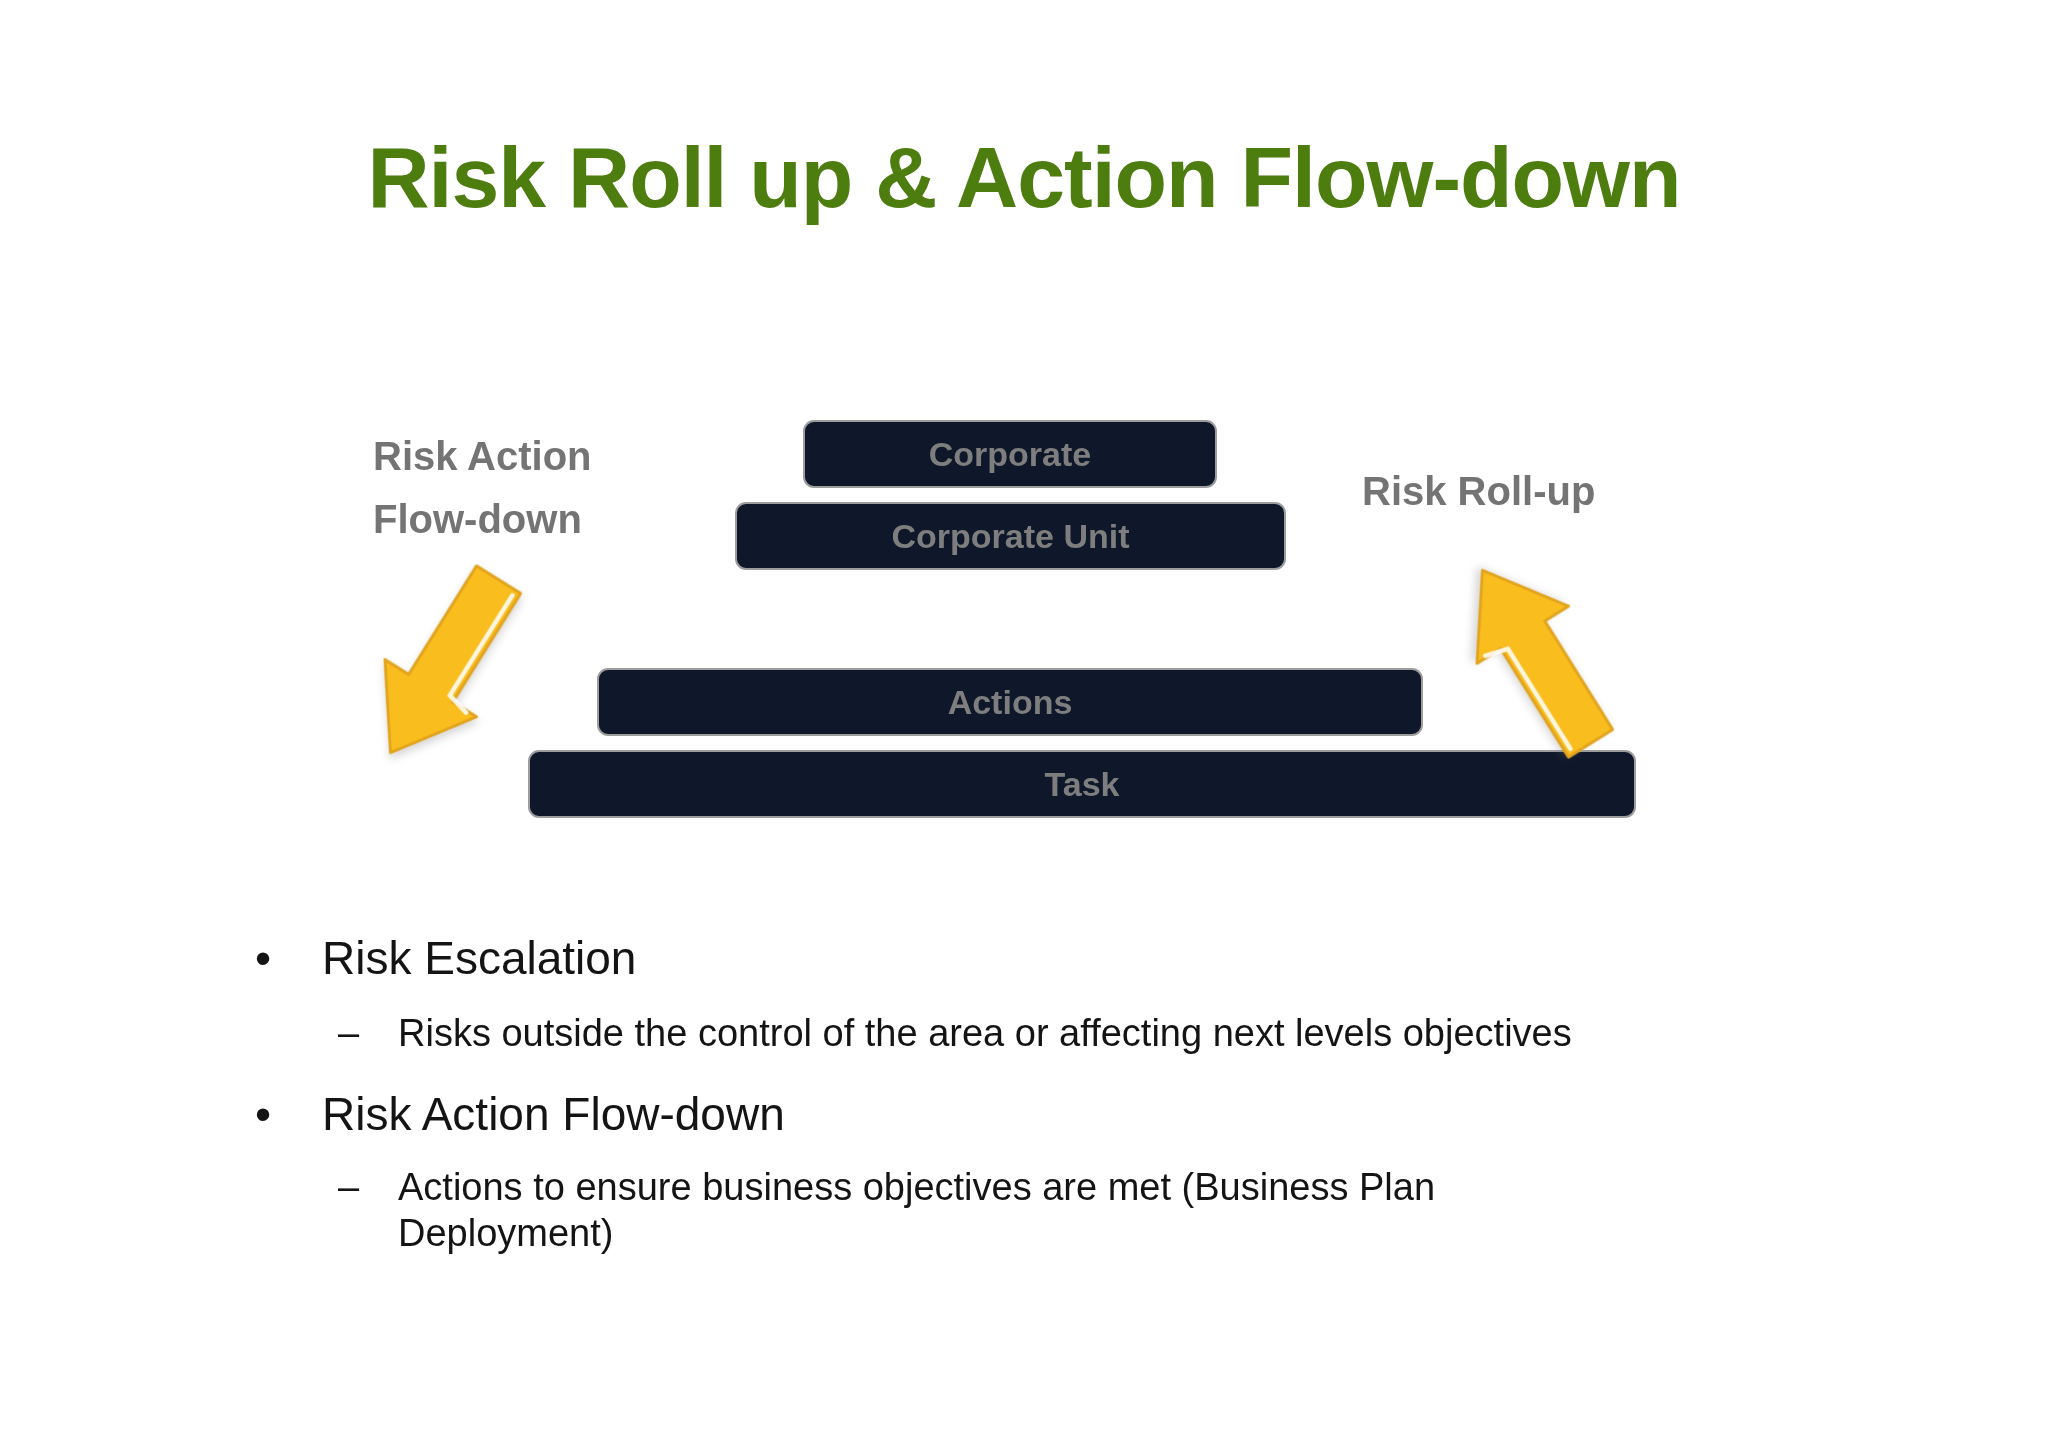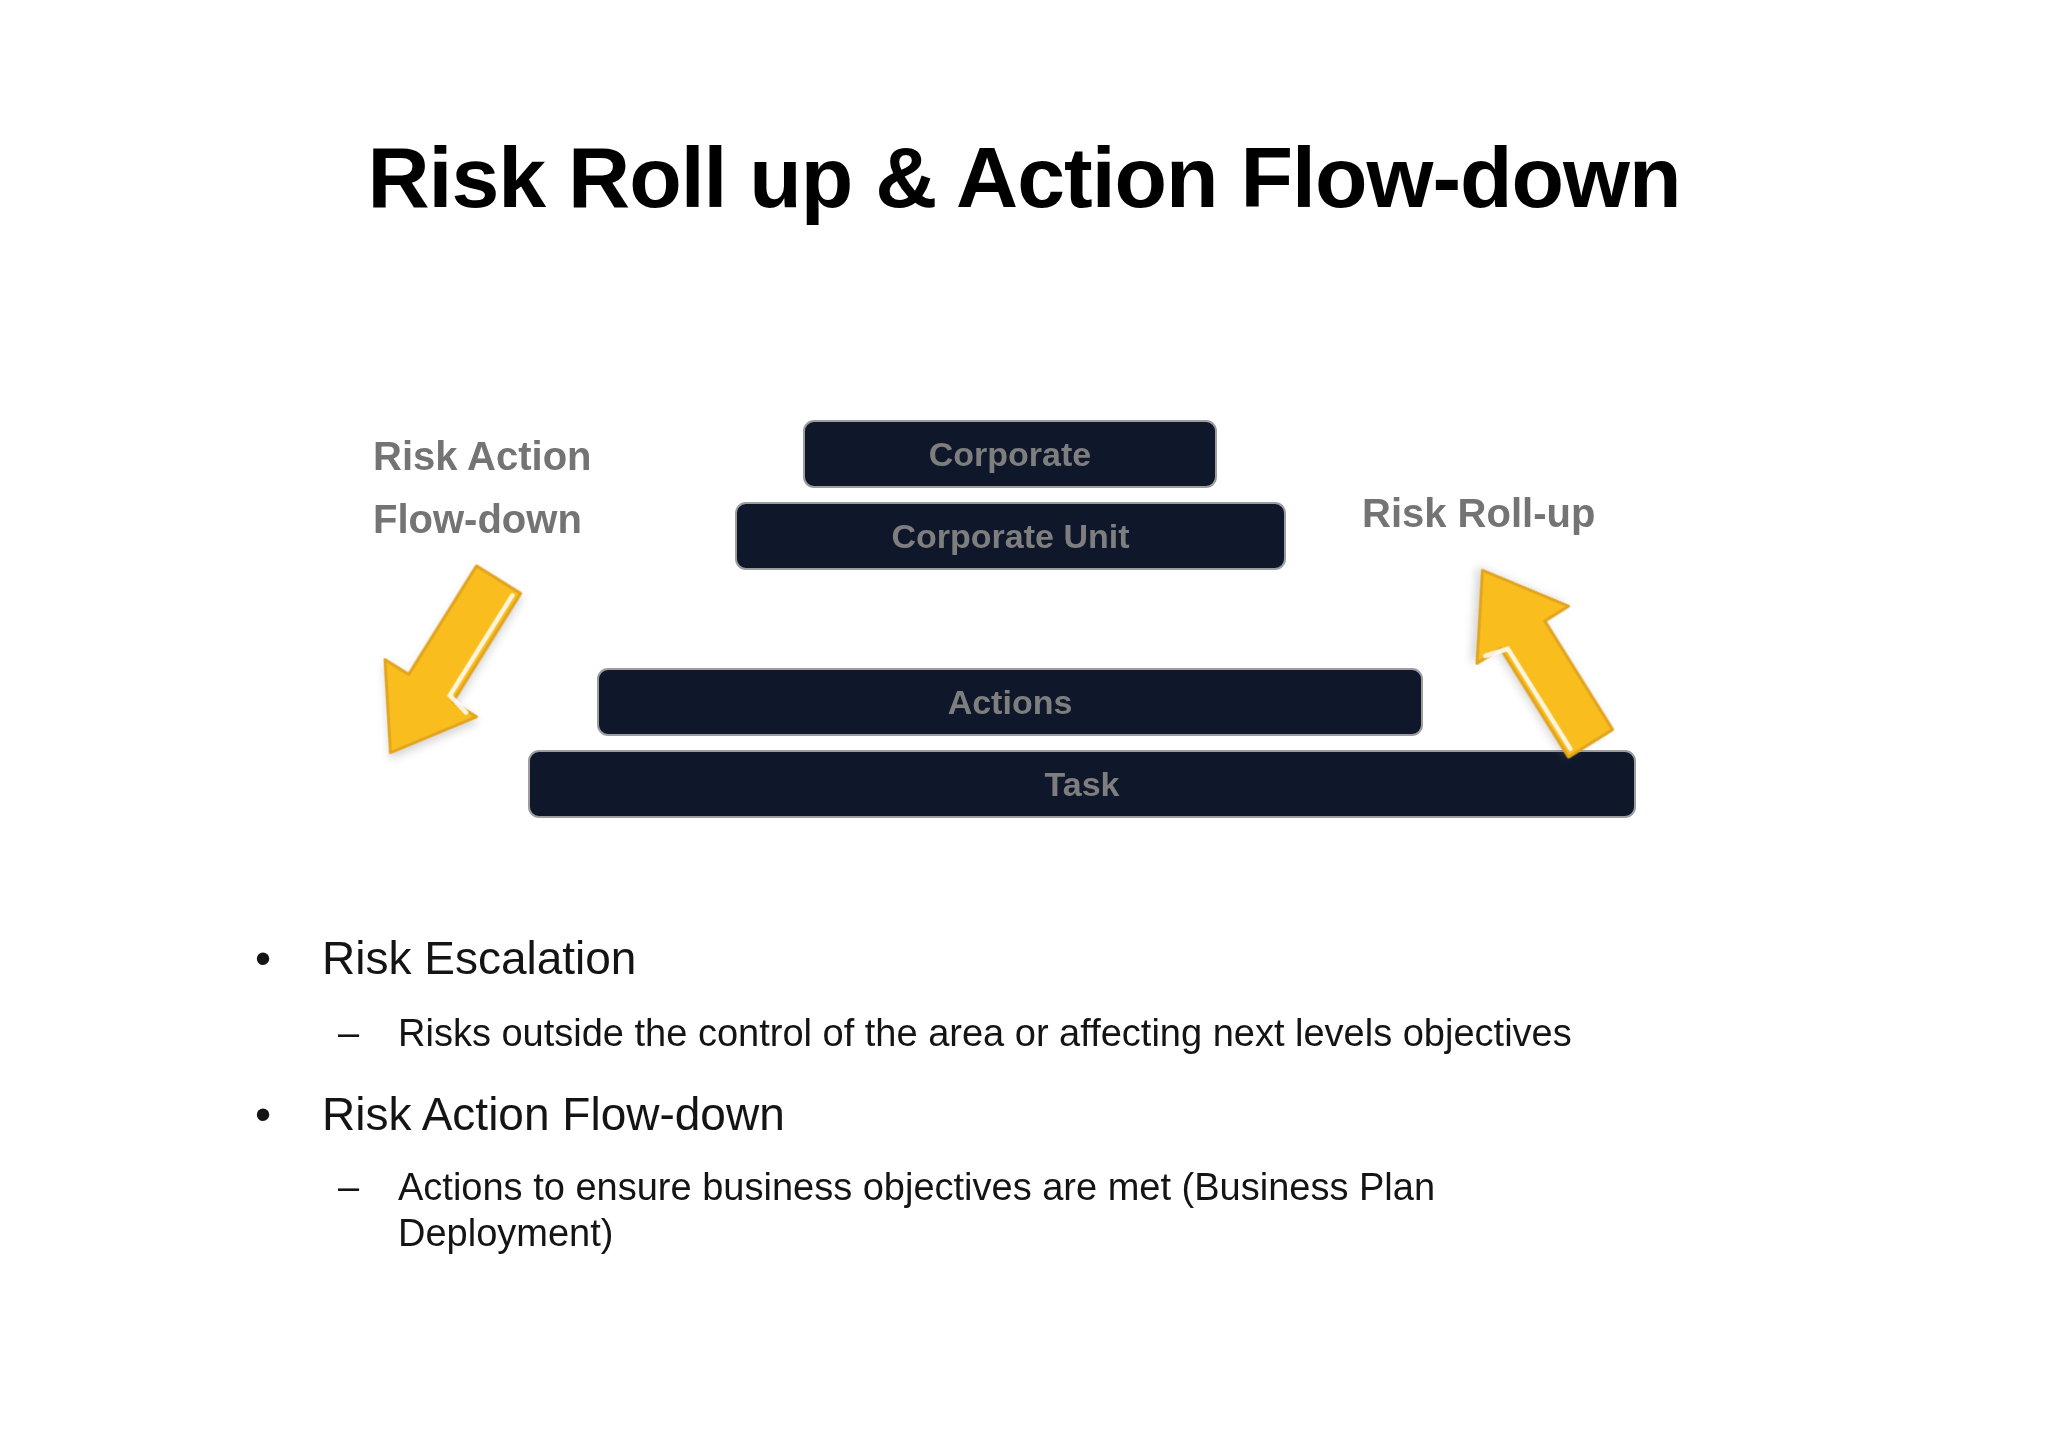--- a/index.html
+++ b/index.html
@@ -15,21 +15,21 @@
 
   
   .title {
     position: absolute;
     left: 0; top: 128px;
     width: 2048px;
     text-align: center;
     font-size: 86px;
     font-weight: bold;
     letter-spacing: -1px;
-    color: #000000;
+    color: #4d7c0f;
     white-space: nowrap;
   }
 
   
   .level-box {
     position: absolute;
     height: 68px;
     background: #0f172a;
     border: 2px solid #9d9d9d;
     border-radius: 11px;
@@ -50,21 +50,21 @@
   
   .side-label {
     position: absolute;
     font-size: 40px;
     font-weight: bold;
     color: #747474;
     line-height: 63px;
     white-space: nowrap;
   }
   .side-label-left  { left: 373px; top: 425px; }
-  .side-label-right { left: 1362px; top: 482px; text-align: center; }
+  .side-label-right { left: 1362px; top: 460px; text-align: center; }
 
   
   .arrow-wrap {
     position: absolute;
     width: 120px;
     height: 210px;
     filter: drop-shadow(3px 4px 4px rgba(110,110,110,0.28));
   }
   .arrow-wrap svg { overflow: visible; display: block; }
   .arrow-flow-down { left: 384px; top: 562px; transform: rotate(32deg); }

